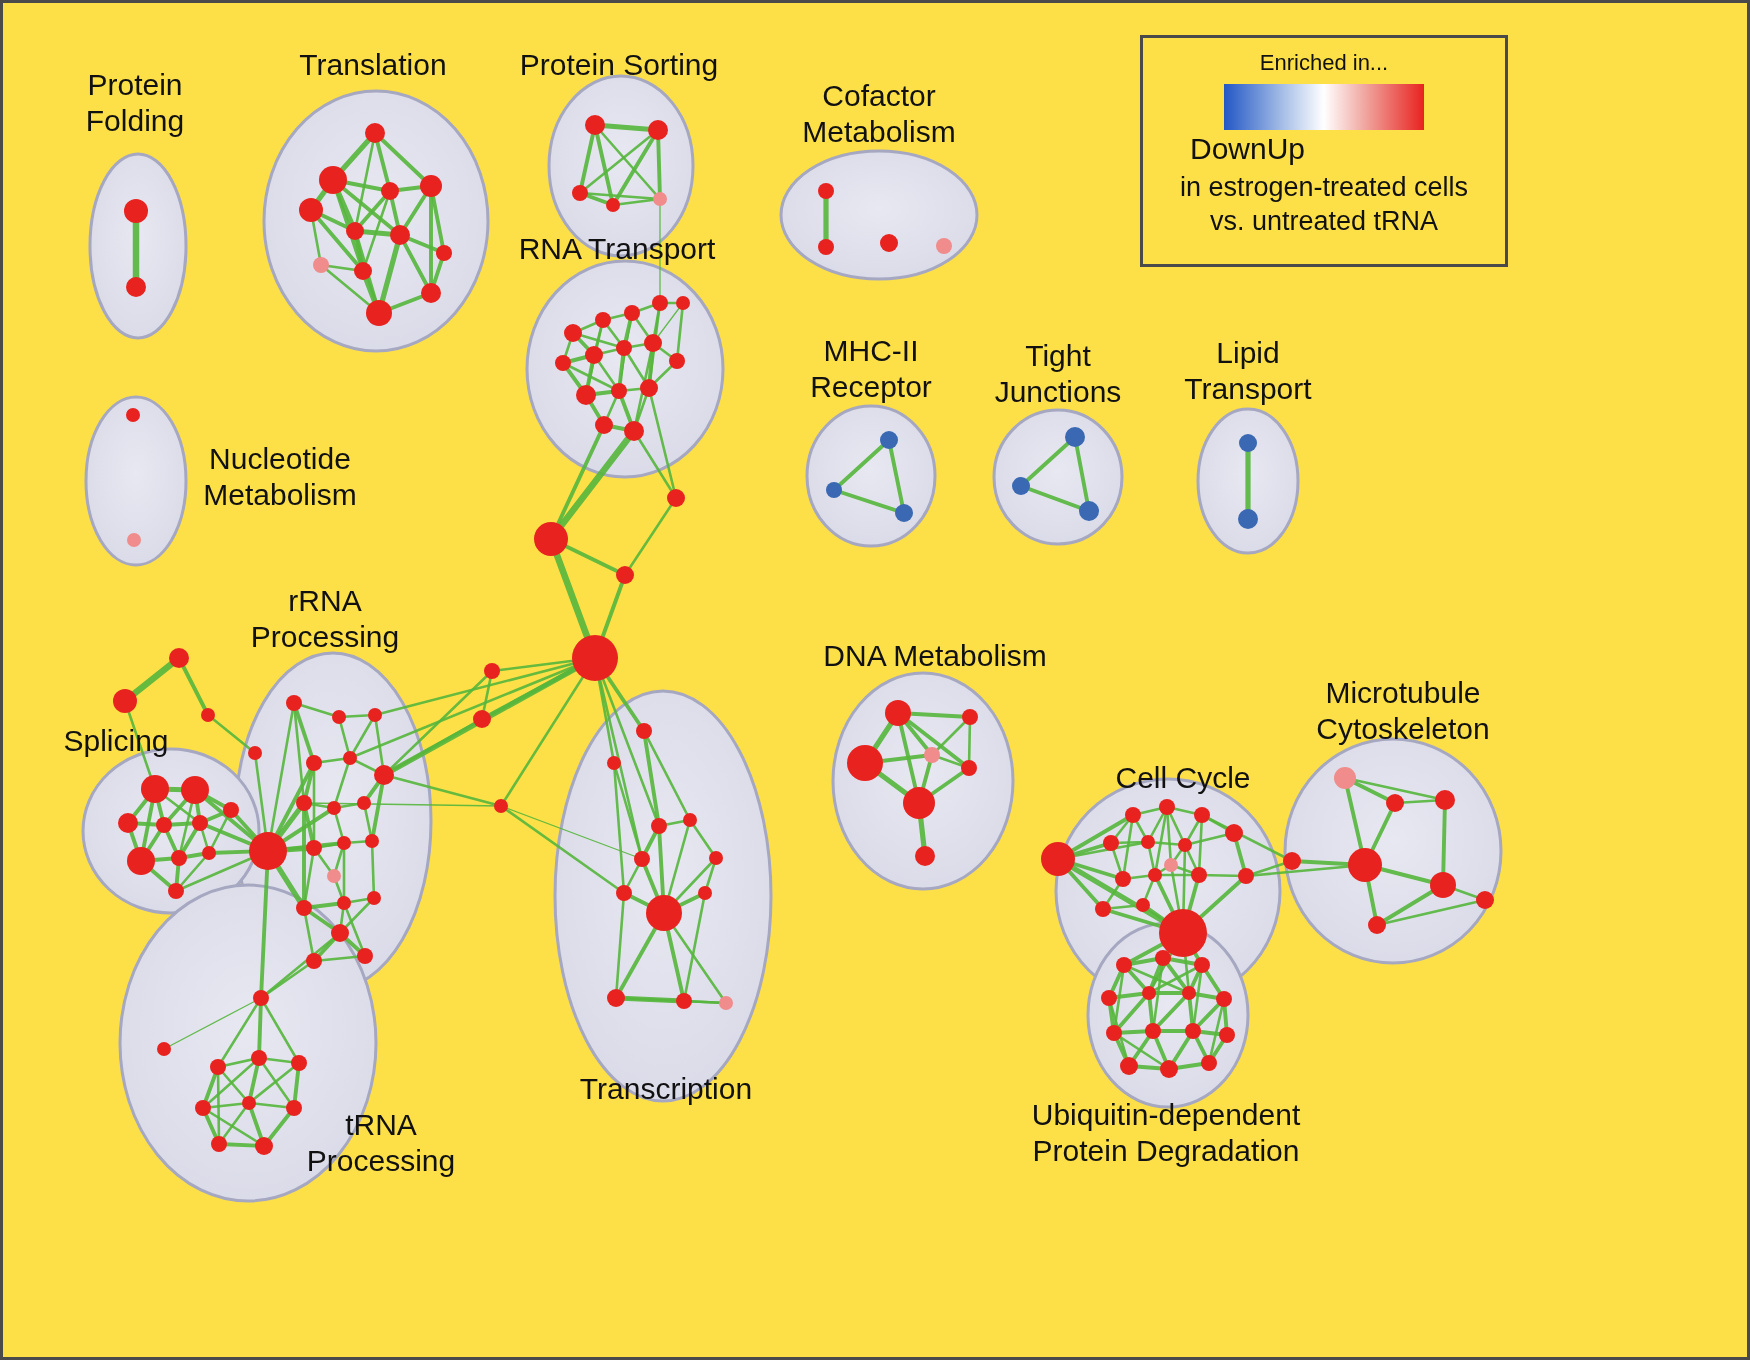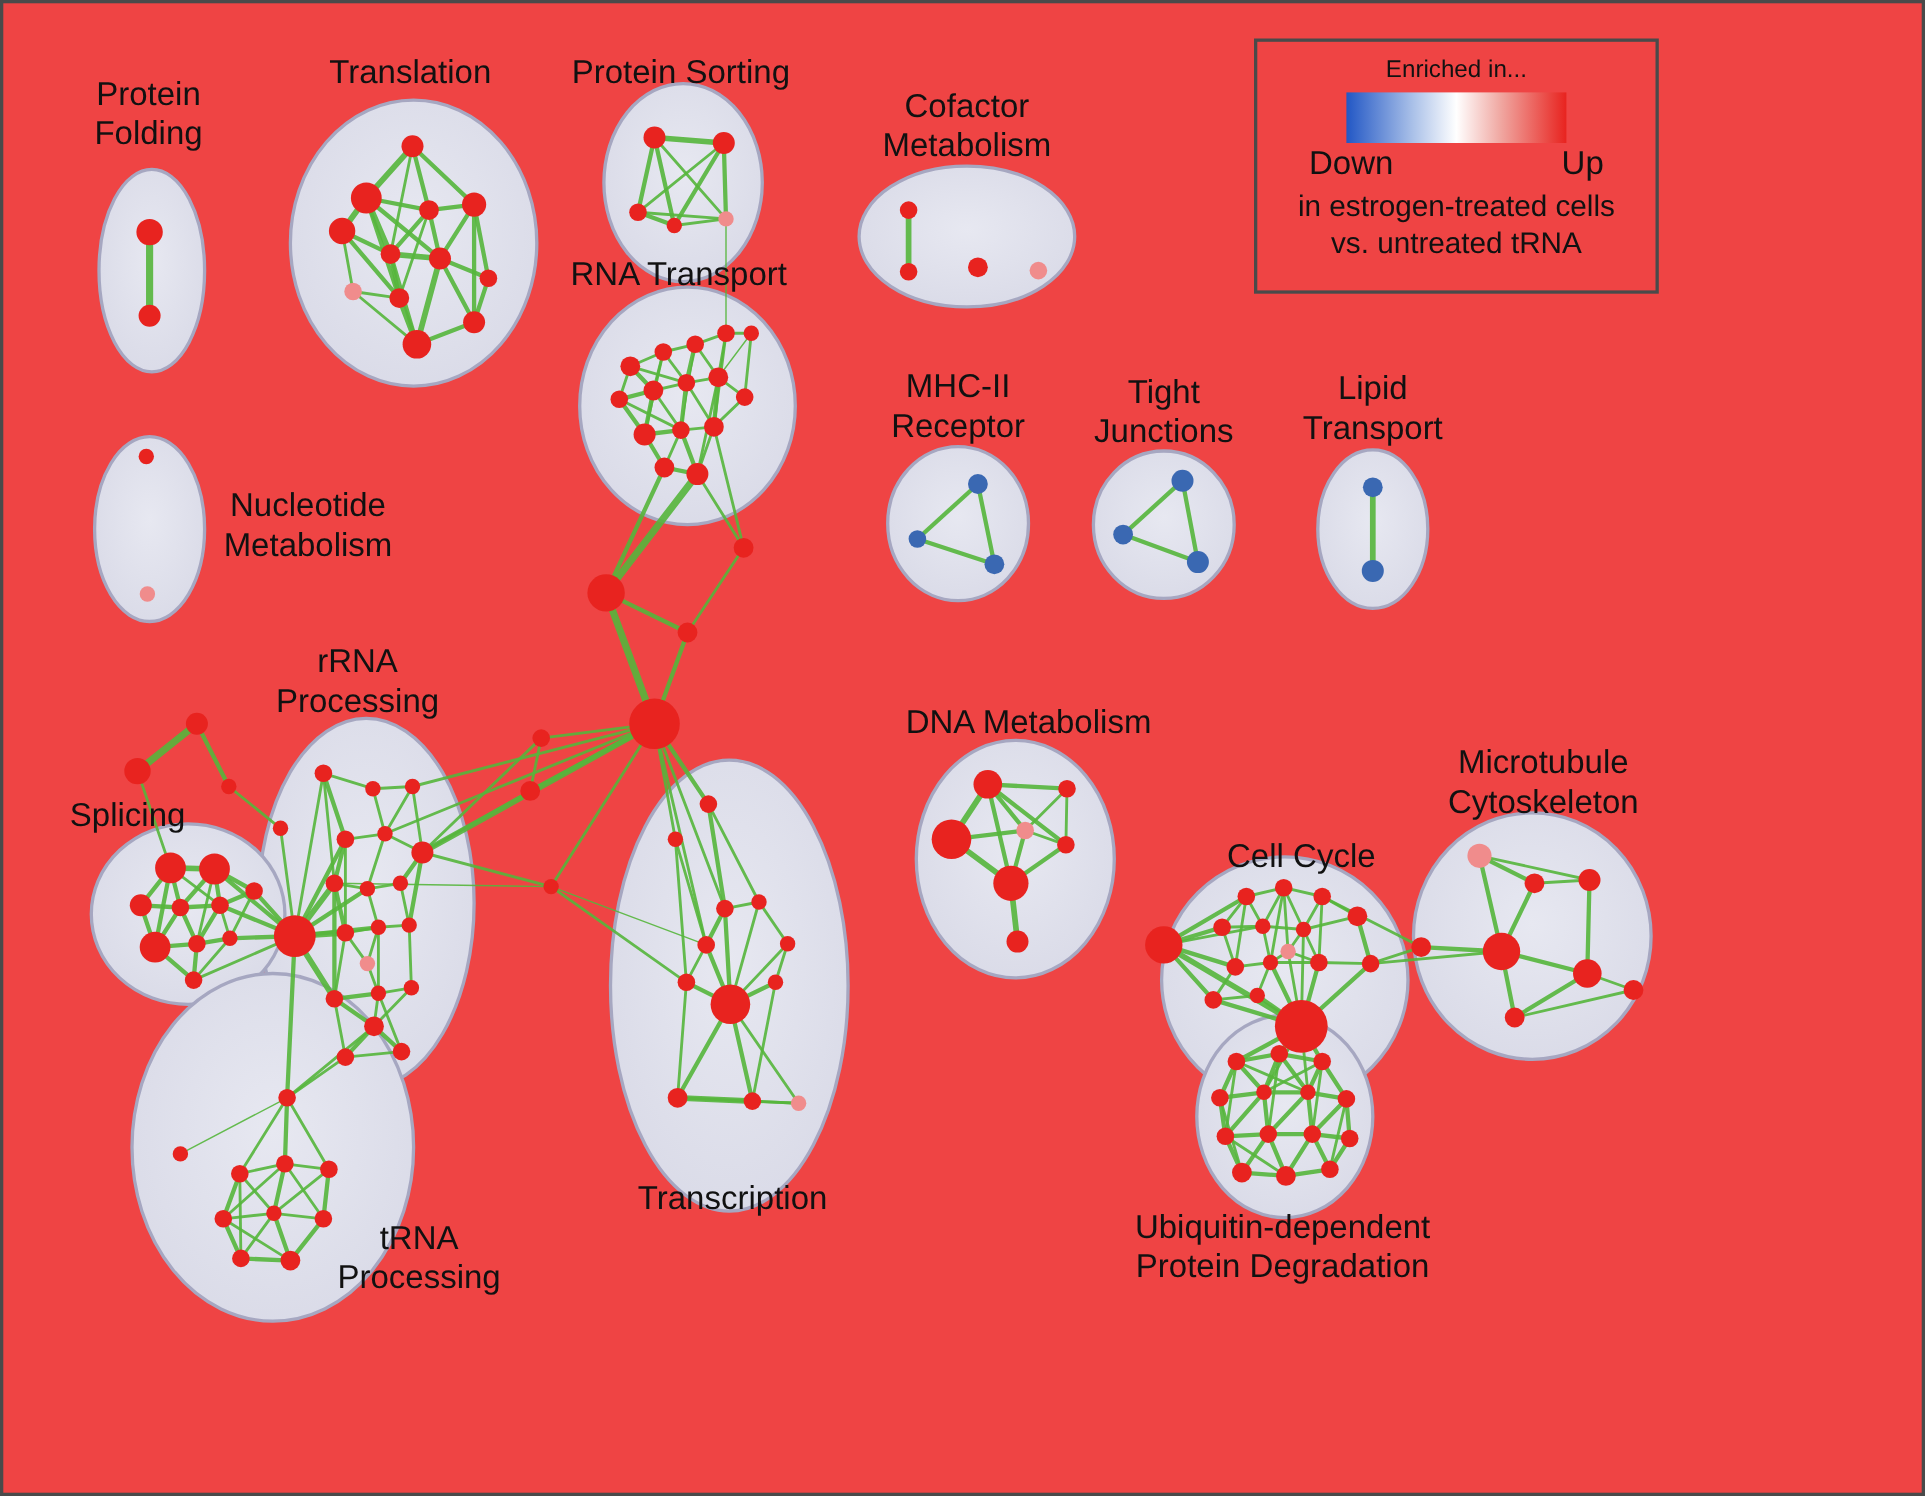--- a/index.html
+++ b/index.html
@@ -20,31 +20,31 @@
     box-sizing:border-box;
     text-align:center;
     color:#111;
   }
   .legend-title { font-size:22px; margin-top:12px; }
   .legend-gradient {
     width:200px; height:46px;
     margin:8px auto 2px auto;
   }
   .legend-scale-row {
-    display:flex; justify-content:space-between;
+    display:flex; justify-content:flex-start;
     width:268px; margin:0 auto;
     font-size:30px;
   }
   .legend-caption { font-size:27px; line-height:34px; }
   .legend-caption.first { margin-top:4px; }
 </style>
 </head>
 <body>
 
-<div class="figure" style="background: #ef4444; border-color: rgb(74, 74, 74);">
+<div class="figure" style="background: #fde047; border-color: rgb(74, 74, 74);">
 
   <svg class="network" id="network-svg" width="1750" height="1360" viewBox="0 0 1750 1360">
       <defs>
         <radialGradient id="ellipseFill" cx="50%" cy="45%" r="75%">
           <stop offset="0%" stop-color="#e7e8f1"></stop>
           <stop offset="100%" stop-color="#d6d7e5"></stop>
         </radialGradient>
       </defs>
       <ellipse cx="135" cy="243" rx="48" ry="92" fill="url(#ellipseFill)" stroke="#a6a7c1" stroke-width="3"></ellipse>
       <ellipse cx="373" cy="218" rx="112" ry="130" fill="url(#ellipseFill)" stroke="#a6a7c1" stroke-width="3"></ellipse>

